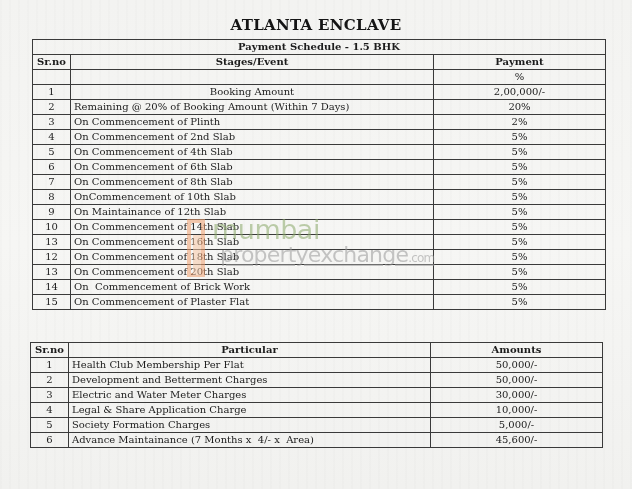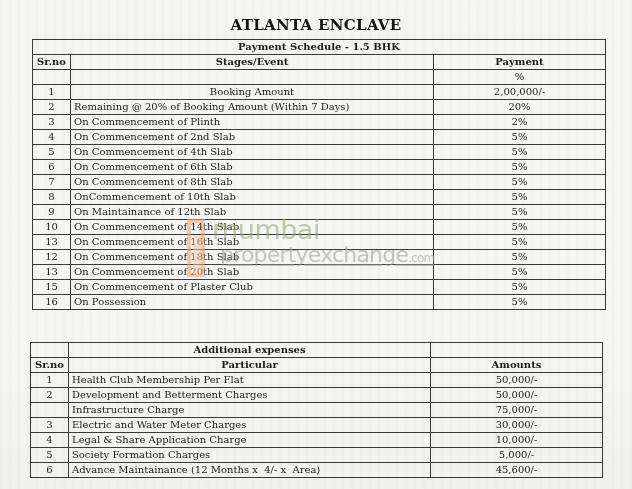--- a/index.html
+++ b/index.html
@@ -203,84 +203,74 @@
         <td class="c">12</td>
         <td class="l" style="white-space:pre">On Commencement of 18th Slab</td>
         <td class="c">5%</td>
       </tr>
       <tr>
         <td class="c">13</td>
         <td class="l" style="white-space:pre">On Commencement of 20th Slab</td>
         <td class="c">5%</td>
       </tr>
       <tr>
+        <td class="c">14</td>
+        <td class="l" style="white-space:pre">On  Commencement of Brick Work</td>
+        <td class="c">5%</td>
+      </tr>
+      <tr>
         <td class="c">15</td>
-        <td class="l" style="white-space:pre">On Commencement of Plaster Club</td>
-        <td class="c">5%</td>
-      </tr>
-      <tr>
-        <td class="c">16</td>
-        <td class="l" style="white-space:pre">On Possession</td>
+        <td class="l" style="white-space:pre">On Commencement of Plaster Flat</td>
         <td class="c">5%</td>
       </tr>
     </tbody>
 </table>
 
 <table id="expenses">
   <colgroup>
     <col style="width:38px">
     <col style="width:362px">
     <col style="width:172px">
   </colgroup>
   <thead>
     <tr>
-      <td></td>
-      <th class="c">Additional expenses</th>
-      <td></td>
-    </tr>
-    <tr>
       <th class="c">Sr.no</th>
       <th class="c">Particular</th>
       <th class="c">Amounts</th>
     </tr>
   </thead>
   <tbody id="expenses-body">
       <tr>
         <td class="c">1</td>
         <td class="l" style="white-space:pre">Health Club Membership Per Flat</td>
         <td class="c">50,000/-</td>
       </tr>
       <tr>
         <td class="c">2</td>
         <td class="l" style="white-space:pre">Development and Betterment Charges</td>
         <td class="c">50,000/-</td>
       </tr>
       <tr>
-        <td class="c"></td>
-        <td class="l" style="white-space:pre">Infrastructure Charge</td>
-        <td class="c">75,000/-</td>
-      </tr>
-      <tr>
         <td class="c">3</td>
         <td class="l" style="white-space:pre">Electric and Water Meter Charges</td>
         <td class="c">30,000/-</td>
       </tr>
       <tr>
         <td class="c">4</td>
         <td class="l" style="white-space:pre">Legal &amp; Share Application Charge</td>
         <td class="c">10,000/-</td>
       </tr>
       <tr>
         <td class="c">5</td>
         <td class="l" style="white-space:pre">Society Formation Charges</td>
         <td class="c">5,000/-</td>
       </tr>
       <tr>
         <td class="c">6</td>
-        <td class="l" style="white-space:pre">Advance Maintainance (12 Months x  4/- x  Area)</td>
+        <td class="l" style="white-space:pre">Advance Maintainance (7 Months x  4/- x  Area)</td>
         <td class="c">45,600/-</td>
       </tr>
     </tbody>
 </table>
 
 <div class="watermark">
   <div class="wm-box">
       <div class="wm-box-fill"></div>
     </div>
   <div class="wm-top">mumbai</div>

